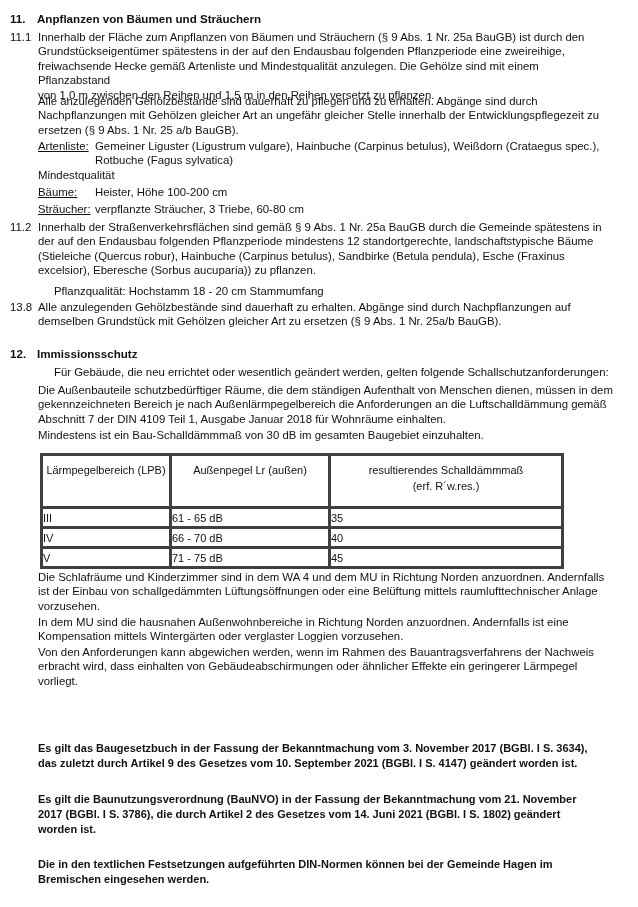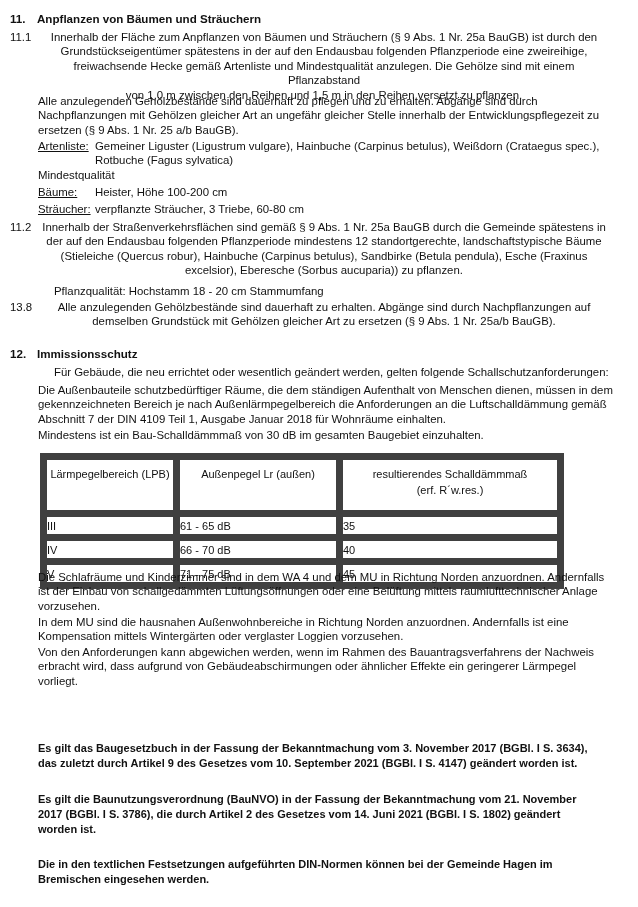--- a/index.html
+++ b/index.html
@@ -4,34 +4,34 @@
 <style>
   html, body { margin: 0; padding: 0; background: #ffffff; }
   body {
     width: 638px; height: 907px; position: relative; overflow: hidden;
     font-family: "Liberation Sans", sans-serif; font-size: 11.4px; color: #111;
     line-height: 14.4px;
   }
   .abs { position: absolute; }
   .h { font-weight: bold; font-size: 11.6px; }
   .h .num { display: inline-block; width: 27px; }
-  .item { position: absolute; left: 10px; width: 600px; text-align: center; }
+  .item { position: absolute; left: 10px; width: 600px; }
   .item .lbl { position: absolute; left: 0; top: 0; }
   .item .txt { margin-left: 28px; }
   .p { position: absolute; left: 38px; width: 580px; }
   .kv { position: absolute; left: 38px; }
   .kv .k { display: inline-block; width: 57px; text-decoration: underline; }
   .kv .v { display: inline-block; vertical-align: top; }
   .bold { font-weight: bold; font-size: 11px; line-height: 15px; }
   table.noise {
     position: absolute; left: 40px; top: 453px; width: 524px;
     border-collapse: collapse; font-size: 11px;
   }
   table.noise td, table.noise th {
-    border: 7px solid #404040; font-weight: normal; padding: 0;
+    border: 3px solid #404040; font-weight: normal; padding: 0;
   }
   table.noise th { height: 44px; vertical-align: top; padding-top: 6px; line-height: 16px; }
   table.noise td { height: 17px; line-height: 16px; }
   .c1 { width: 126px; } .c2 { width: 156px; }
 </style>
 </head>
 <body>
 
 <div class="abs h" style="left:10px; top:12px;">
   <span class="num">11.</span><span>Anpflanzen von Bäumen und Sträuchern</span>
@@ -138,21 +138,21 @@
   <div>vorzusehen.</div>
 </div>
 
 <div class="p" style="top:615px;">
   <div>In dem MU sind die hausnahen Außenwohnbereiche in Richtung Norden anzuordnen. Andernfalls ist eine</div>
   <div>Kompensation mittels Wintergärten oder verglaster Loggien vorzusehen.</div>
 </div>
 
 <div class="p" style="top:645px;">
   <div>Von den Anforderungen kann abgewichen werden, wenn im Rahmen des Bauantragsverfahrens der Nachweis</div>
-  <div>erbracht wird, dass aufgrund von Gebäudeabschirmungen oder ähnlicher Effekte ein geringerer Lärmpegel</div>
+  <div>erbracht wird, dass einhalten von Gebäudeabschirmungen oder ähnlicher Effekte ein geringerer Lärmpegel</div>
   <div>vorliegt.</div>
 </div>
 
 <div class="p bold" style="top:741px;">
   <div>Es gilt das Baugesetzbuch in der Fassung der Bekanntmachung vom 3. November 2017 (BGBl. I S. 3634),</div>
   <div>das zuletzt durch Artikel 9 des Gesetzes vom 10. September 2021 (BGBl. I S. 4147) geändert worden ist.</div>
 </div>
 
 <div class="p bold" style="top:792px;">
   <div>Es gilt die Baunutzungsverordnung (BauNVO) in der Fassung der Bekanntmachung vom 21. November</div>

